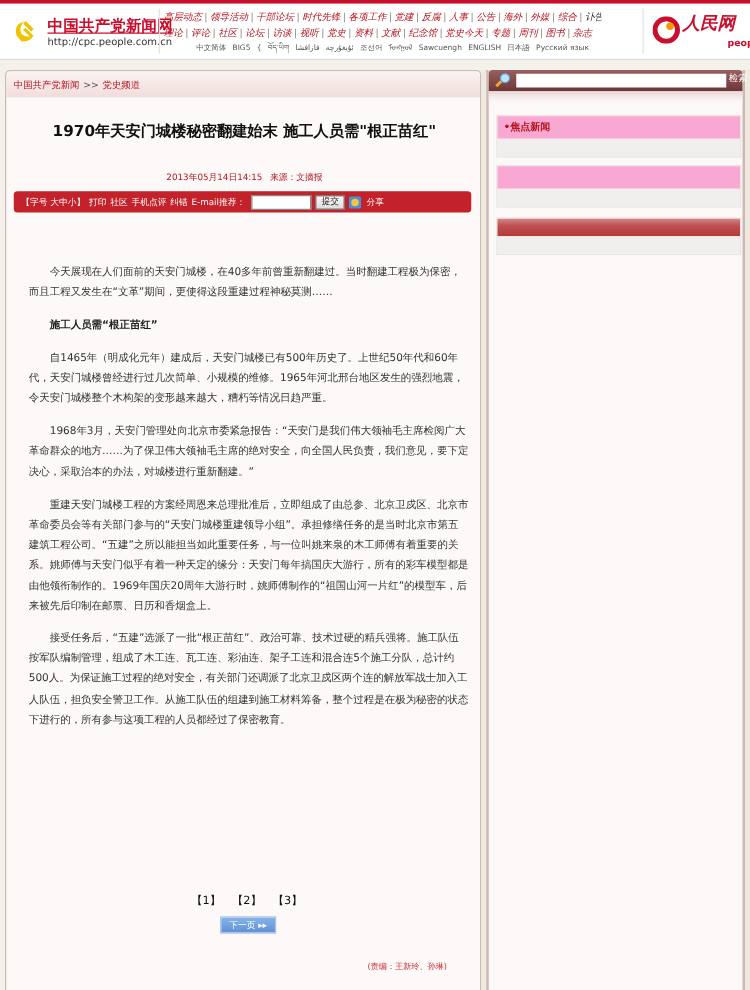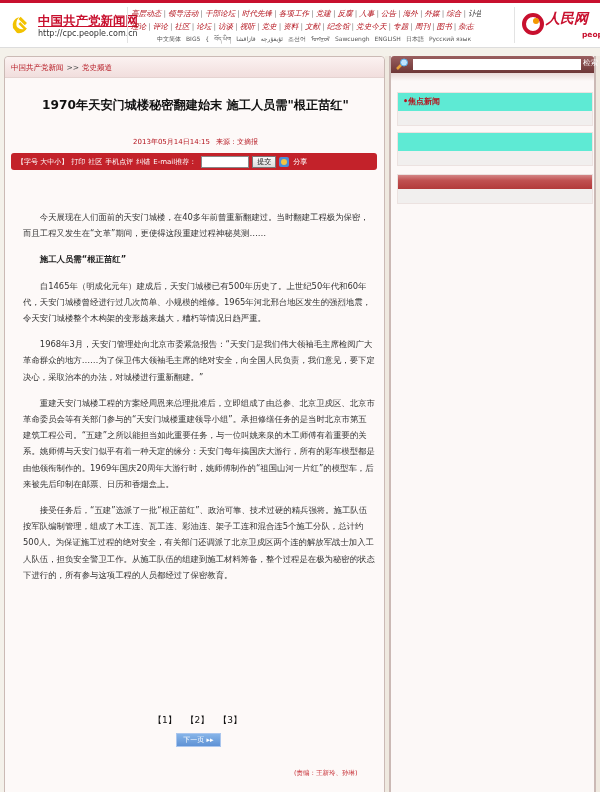--- a/index.html
+++ b/index.html
@@ -45,21 +45,21 @@
   .editor { position: absolute; left: 289px; top: 712px; font-size: 6.5px; color: #c8343a; white-space: nowrap; }
 
   .side-panel { position: absolute; left: 385px; top: 56px; width: 215px; height: 740px; background: #efe9e0; }
   .side-inner { position: absolute; left: 4px; top: 0; width: 207px; height: 740px; background: #fcf8f7; border-left: 2px solid #cbb9b5; border-right: 2px solid #cbb9b5; }
   .search-bar { position: absolute; left: 0; top: 0; width: 203px; height: 17px; background: linear-gradient(#9a5f5f, #6d3636); border-radius: 3px 3px 0 0; }
   .search-icon { position: absolute; left: 4px; top: 2px; width: 14px; height: 13px; }
   .search-input { position: absolute; left: 22px; top: 3px; width: 168px; height: 11px; background: #fff; border: none; }
   .search-btn { position: absolute; left: 192px; top: 2px; font-size: 7.5px; color: #fff; white-space: nowrap; }
   .search-shadow { position: absolute; left: 0; top: 17px; width: 203px; height: 8px; background: linear-gradient(#e8d8d6, #fcf8f7); }
   .side-box { position: absolute; left: 6px; width: 196px; border: 1px solid #ece2e0; }
-  .side-box .head { height: 18px; background: #5eead4; color: #b4141e; font-size: 8px; font-weight: bold; line-height: 18px; padding-left: 5px; }
+  .side-box .head { height: 18px; background: #f9a8d4; color: #b4141e; font-size: 8px; font-weight: bold; line-height: 18px; padding-left: 5px; }
   .side-box .body { height: 14px; background: #f1efee; }
   .side-box .head.red { background: linear-gradient(#d48686 0%, #c05050 40%, #b23a3a 100%); height: 14px; }
 </style>
 </head>
 <body>
 
 <div class="topbar"></div>
 <div class="header">
   <div class="logo-left">
     <svg class="logo-emblem" viewBox="0 0 26 26">

